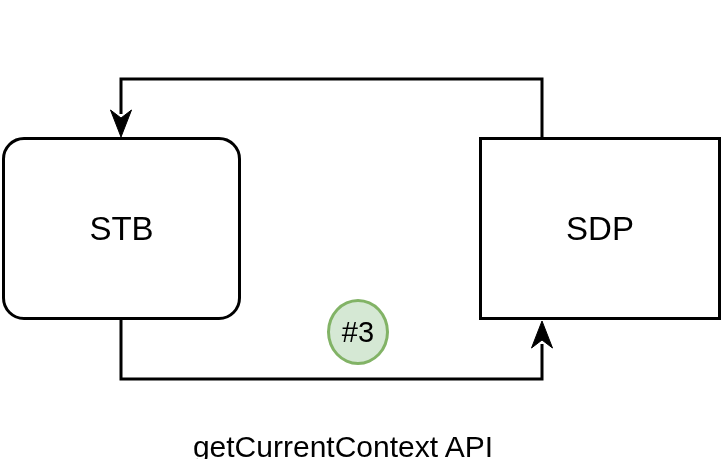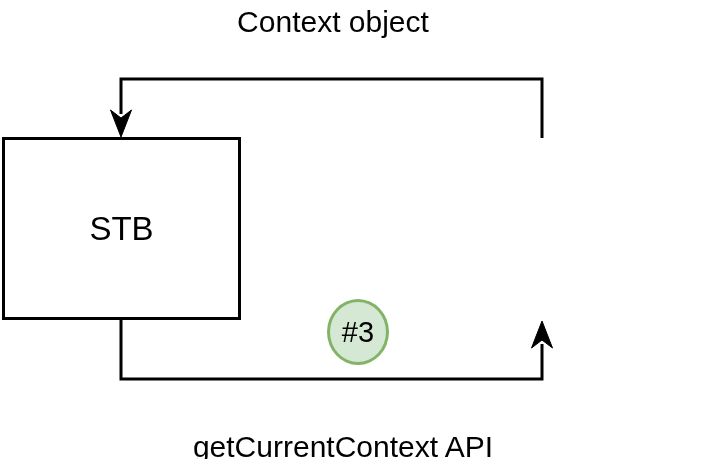--- a/index.html
+++ b/index.html
@@ -41,20 +41,21 @@
     display: flex;
     align-items: center;
     justify-content: center;
     font-size: 33px;
   }
   #node-stb {
     left: 2px;
     top: 137px;
     width: 239px;
     height: 183px;
+    border-radius: 22px;
   }
   #node-sdp {
     left: 479px;
     top: 137px;
     width: 242px;
     height: 183px;
   }
   #connector-layer {
     position: absolute;
     left: 0;
@@ -86,26 +87,28 @@
 
   <svg id="connector-layer" viewBox="0 0 723 459" xmlns="http://www.w3.org/2000/svg">
 
     <path d="M 542 138 L 542 79 L 121 79 L 121 114" fill="none" stroke="#000000" stroke-width="3"></path>
     <path d="M 121 137 L 110.5 110 L 121 118 L 131.5 110 Z" fill="#000000" stroke="#000000" stroke-width="1"></path>
 
     <path d="M 121 320 L 121 379 L 542 379 L 542 344" fill="none" stroke="#000000" stroke-width="3"></path>
     <path d="M 542 321 L 531.5 348 L 542 340 L 552.5 348 Z" fill="#000000" stroke="#000000" stroke-width="1"></path>
   </svg>
 
-  <div id="top-edge-label" class="edge-label">Context object</div>
 
   <div id="node-stb" class="node">
     <span>STB</span>
   </div>
 
+  <div id="node-sdp" class="node">
+    <span>SDP</span>
+  </div>
 
   <div id="step-badge">
     <span>#3</span>
   </div>
 
   <div id="bottom-edge-label" class="edge-label">getCurrentContext API</div>
 
 </div>
 
 </body></html>

